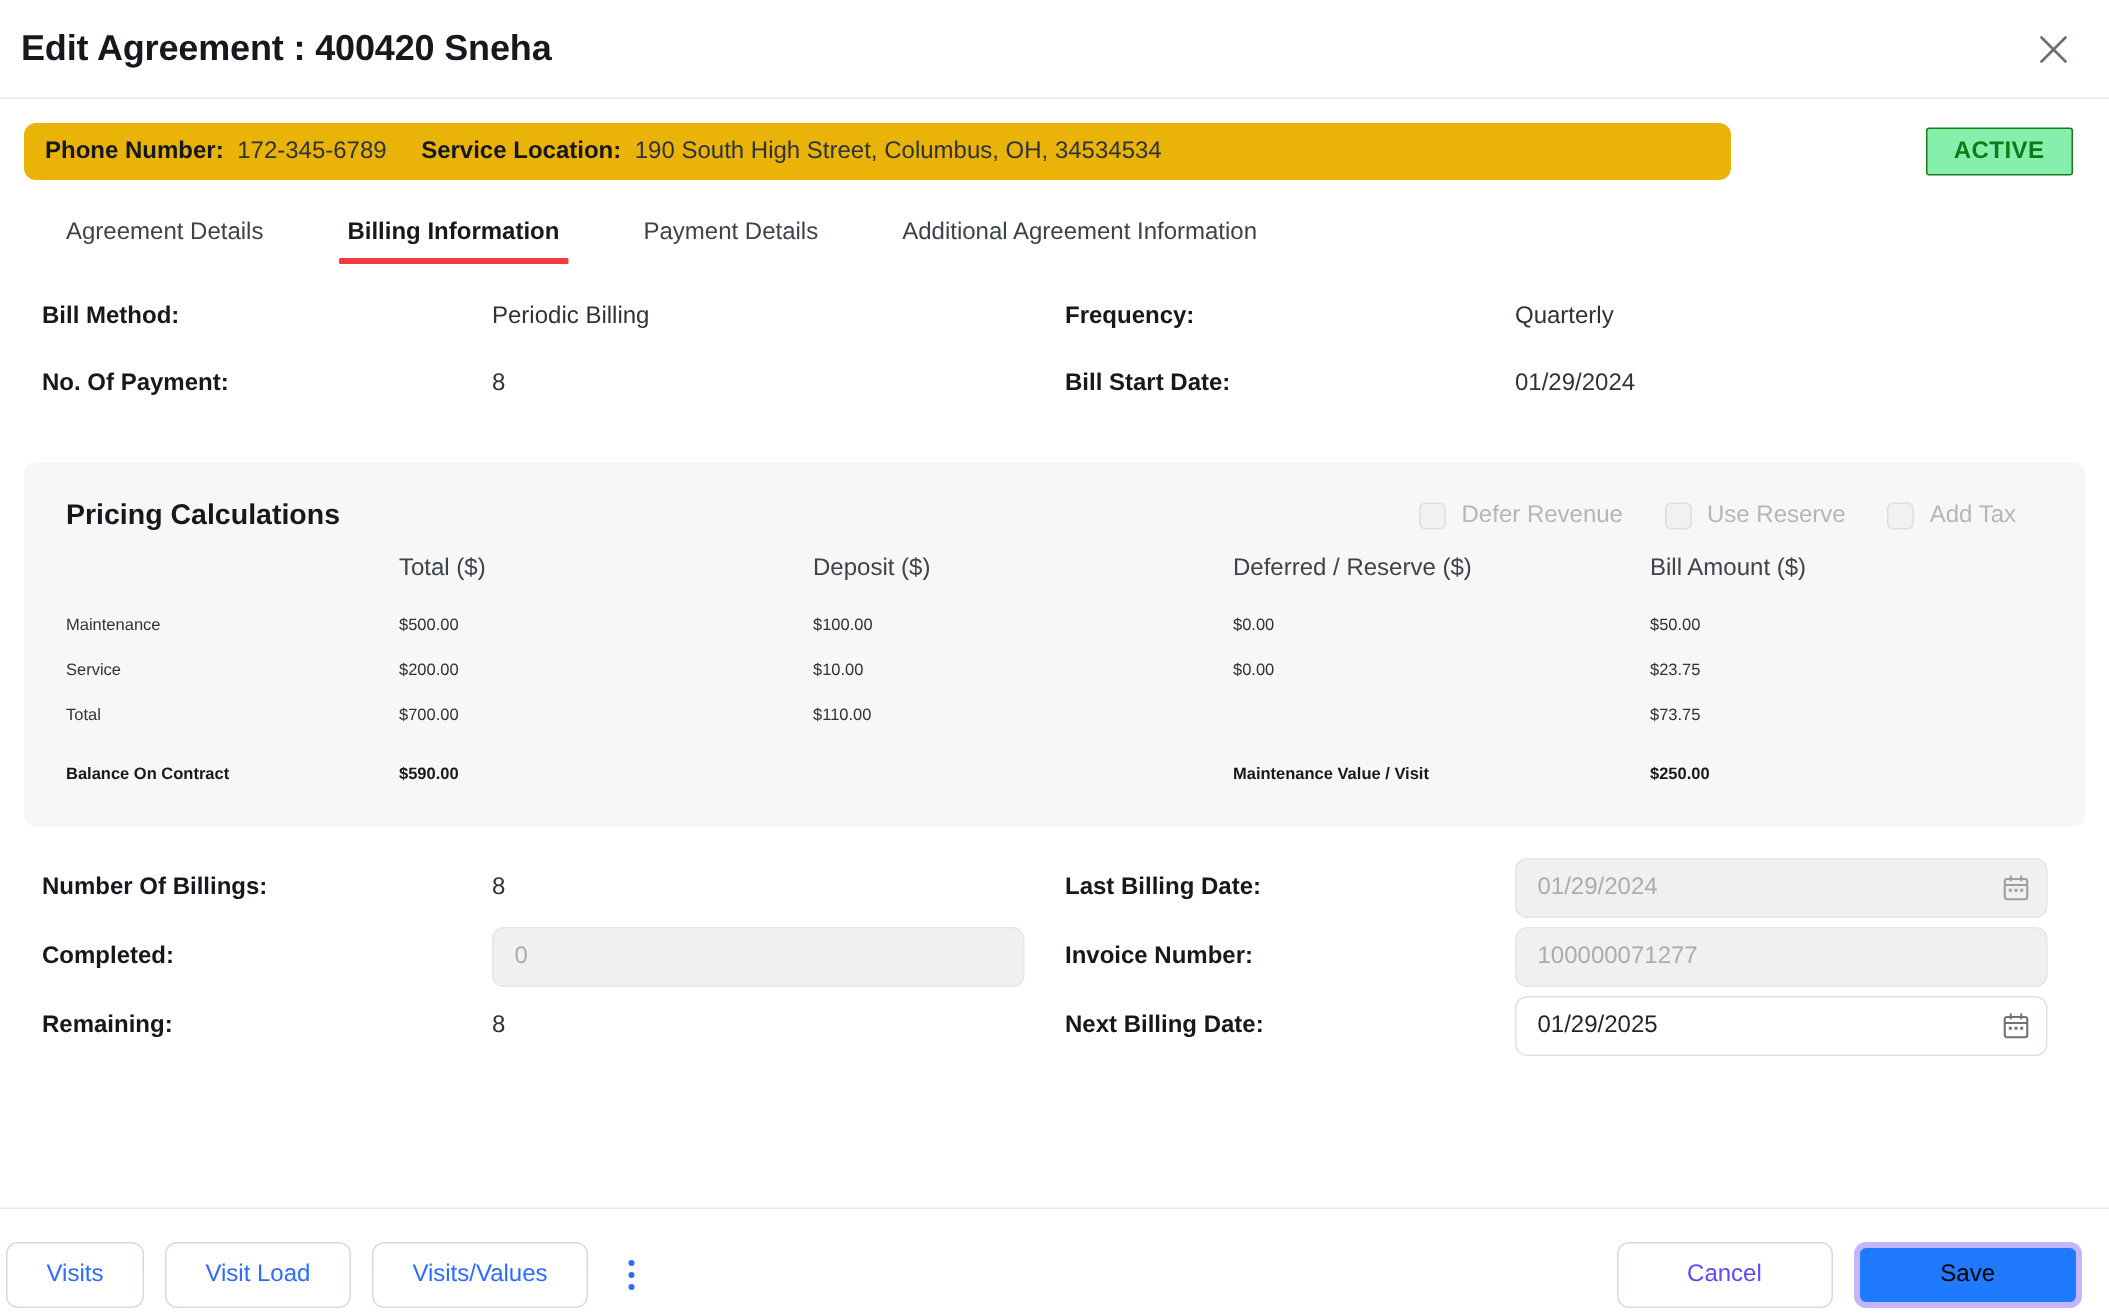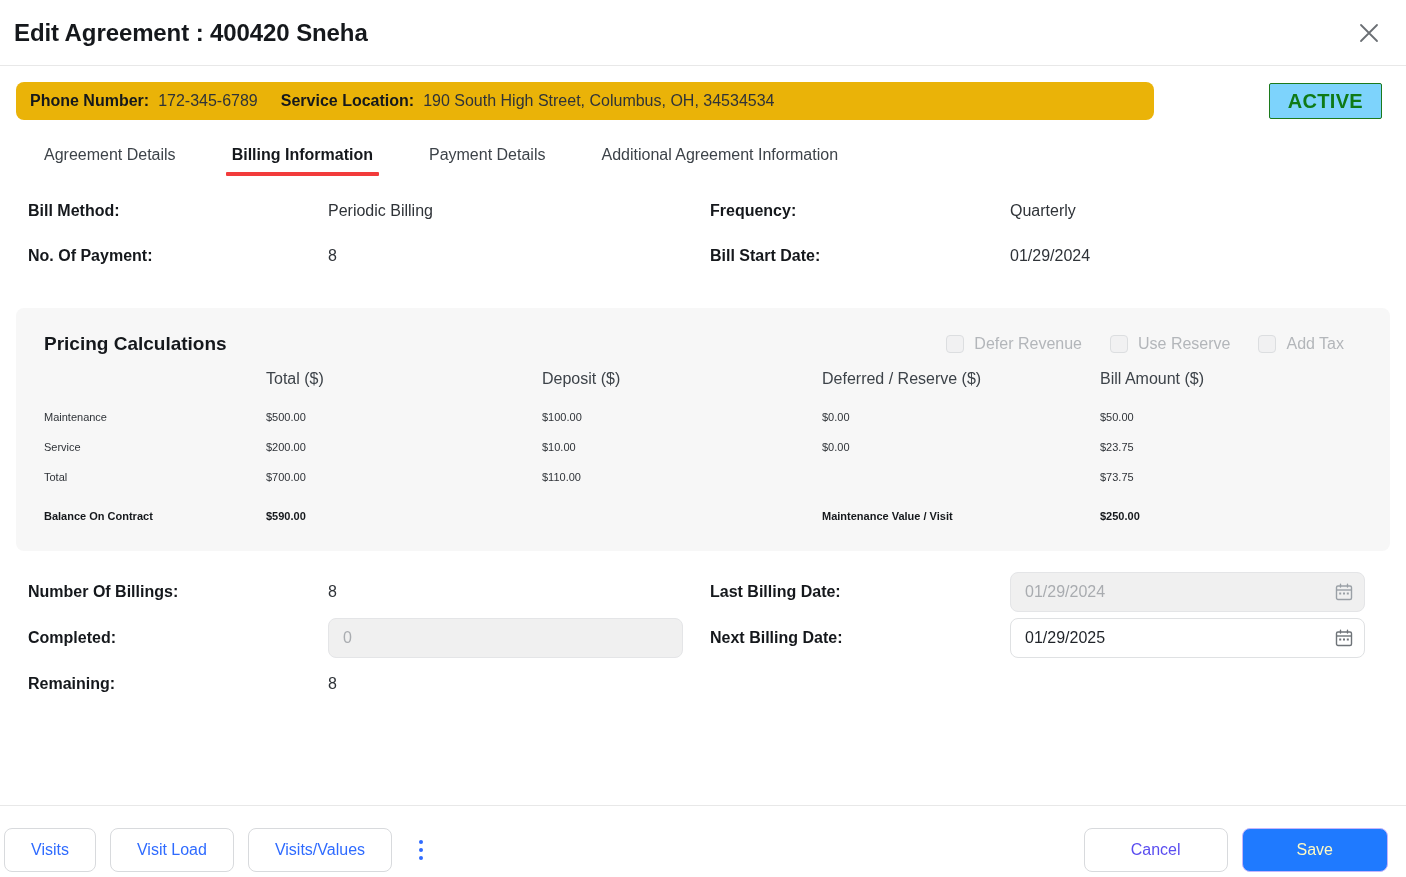--- a/index.html
+++ b/index.html
@@ -81,22 +81,22 @@
     overflow: hidden;
     white-space: nowrap;
   }
   .infobar .lab { font-weight: bold; color: #15181c; }
   .infobar .val { color: #2f3338; margin-right: 14px; }
   .status-badge {
     margin-left: auto;
     margin-right: 4px;
     border: 1px solid #1c7a1c;
     color: #0f7a16;
-    background: #7dd3fc;
-    font-size: 20px;
+    background: #86efac;
+    font-size: 16px;
     font-weight: bold;
     letter-spacing: 0.3px;
     padding: 7px 18px;
     border-radius: 2px;
     line-height: 1;
   }
 
   
   .tabs {
     display: flex;
@@ -303,22 +303,22 @@
     line-height: 1;
   }
   .btn-outline {
     background: #ffffff;
     border: 1px solid #d8dadd;
     color: #2f6bff;
   }
   .btn-outline.cancel { color: #5a4df0; padding: 0 46px; }
   .btn-primary {
     background: #1f7aff;
-    border: 1px solid #c4b5fd;
-    color: #fef9c3;
+    border: 4px solid #c4b5fd;
+    color: #000000;
     padding: 0 54px;
     text-align: center;
   }
   .kebab {
     width: 26px;
     height: 40px;
     display: flex;
     flex-direction: column;
     align-items: center;
     justify-content: center;
@@ -489,20 +489,26 @@
               <rect x="1.5" y="3" width="15" height="13.5" rx="1.5" fill="none" stroke="#9aa0a6" stroke-width="1.4"></rect>
               <path d="M1.5 7 H16.5" stroke="#9aa0a6" stroke-width="1.4"></path>
               <path d="M5.5 1.2 V4 M12.5 1.2 V4" stroke="#9aa0a6" stroke-width="1.4" stroke-linecap="round"></path>
               <rect x="4.2" y="9.5" width="2" height="2" fill="#9aa0a6"></rect>
               <rect x="8" y="9.5" width="2" height="2" fill="#9aa0a6"></rect>
               <rect x="11.8" y="9.5" width="2" height="2" fill="#9aa0a6"></rect>
             </svg>
           </span>
         </div>
         <div class="frow">
+          <span class="k">Invoice Number:</span>
+          <span class="inputwrap">
+            <input class="field disabled" readonly="" value="100000071277" style="">
+          </span>
+        </div>
+        <div class="frow">
           <span class="k">Next Billing Date:</span>
           <span class="inputwrap">
             <input class="field hasicon" value="01/29/2025" style="">
             <svg class="cal-icon" viewBox="0 0 18 18">
               <rect x="1.5" y="3" width="15" height="13.5" rx="1.5" fill="none" stroke="#6e7378" stroke-width="1.4"></rect>
               <path d="M1.5 7 H16.5" stroke="#6e7378" stroke-width="1.4"></path>
               <path d="M5.5 1.2 V4 M12.5 1.2 V4" stroke="#6e7378" stroke-width="1.4" stroke-linecap="round"></path>
               <rect x="4.2" y="9.5" width="2" height="2" fill="#6e7378"></rect>
               <rect x="8" y="9.5" width="2" height="2" fill="#6e7378"></rect>
               <rect x="11.8" y="9.5" width="2" height="2" fill="#6e7378"></rect>

